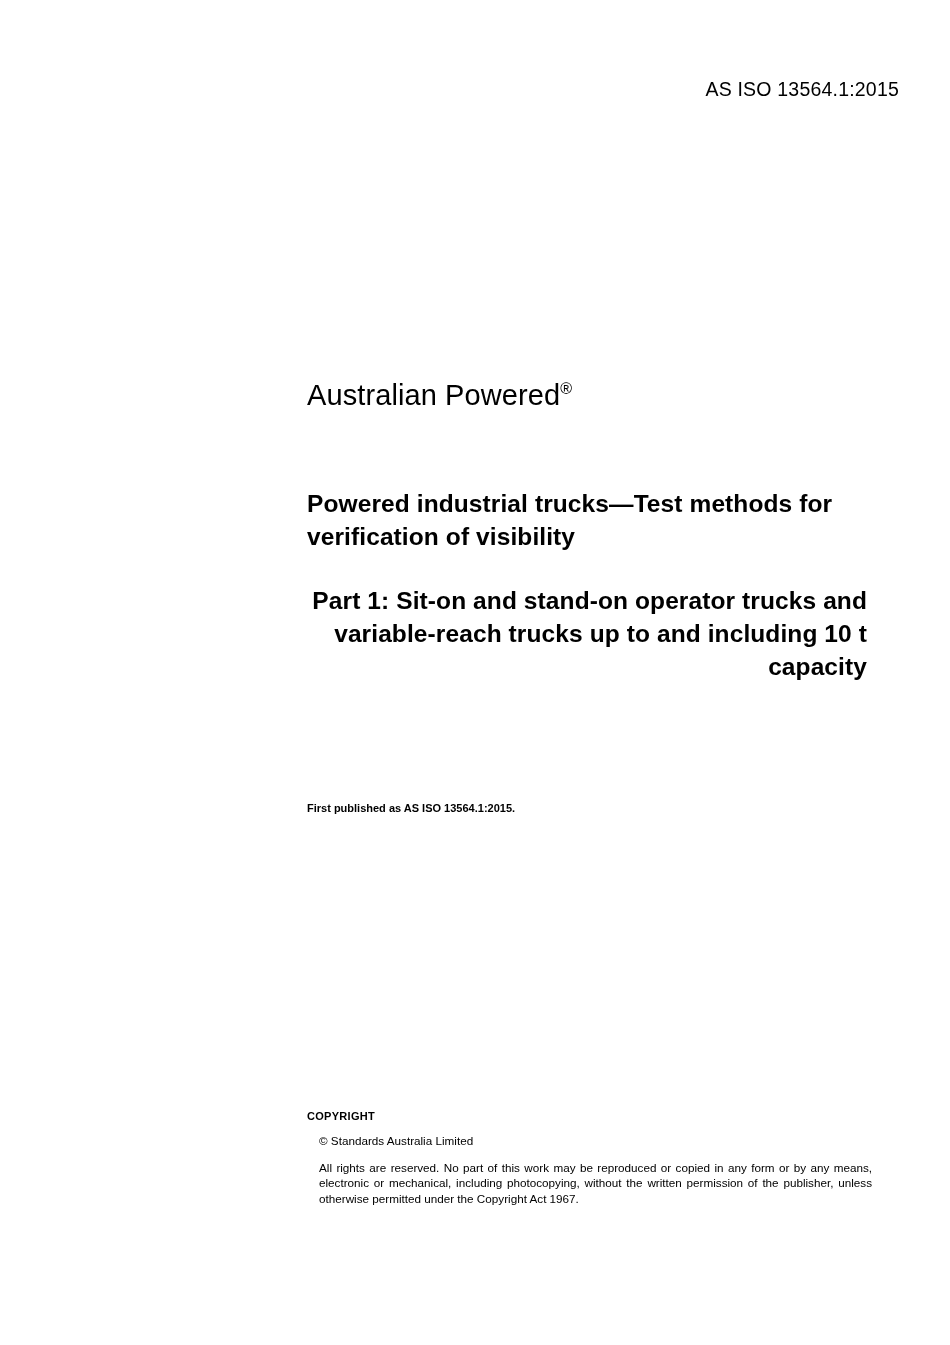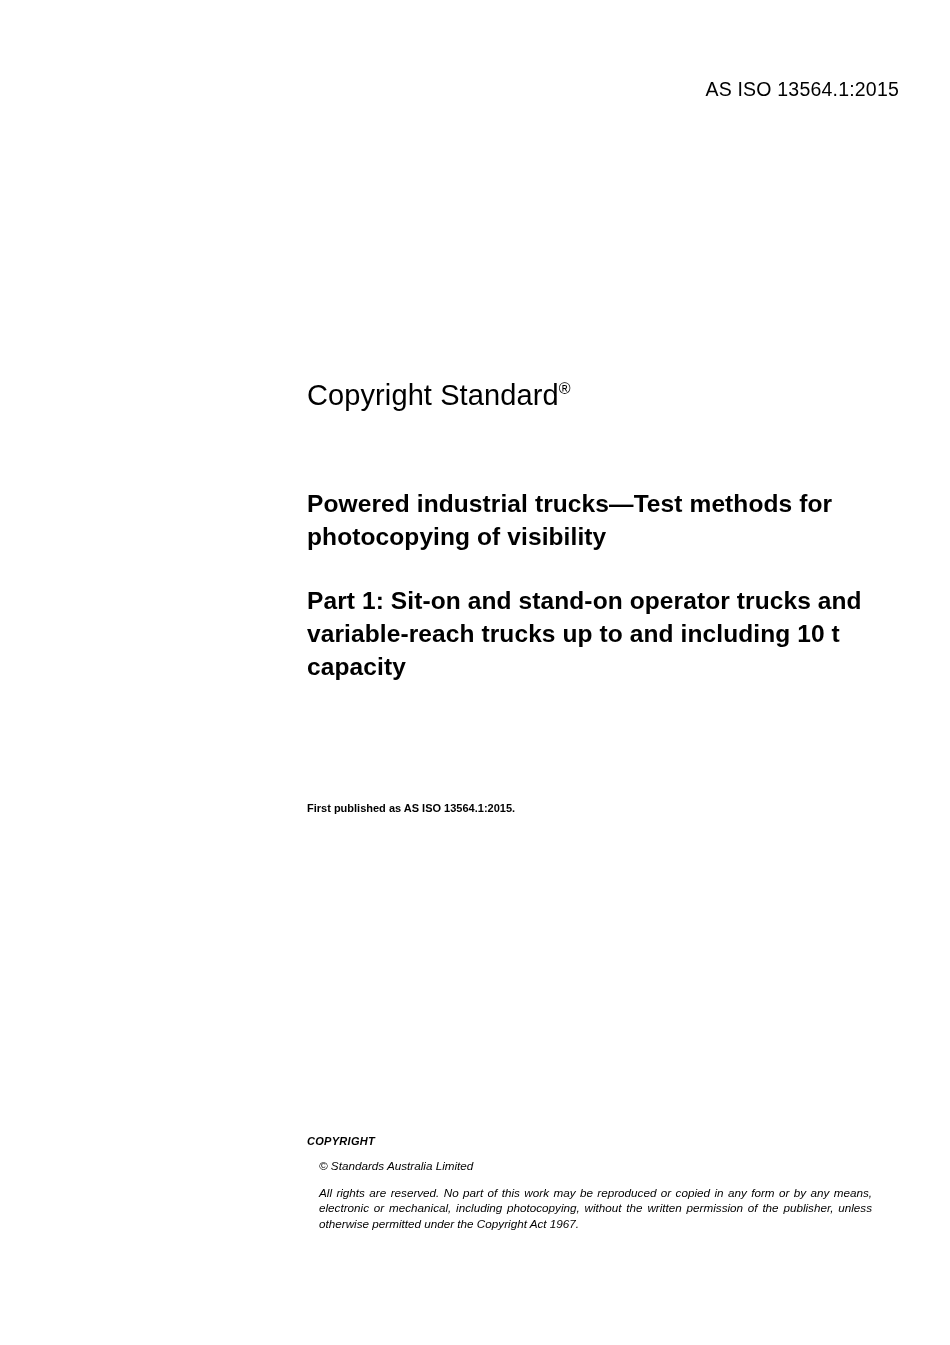--- a/index.html
+++ b/index.html
@@ -57,35 +57,35 @@
   }
   .title-part {
     position: absolute;
     left: 307px;
     top: 584px;
     width: 560px;
     font-size: 24.5px;
     font-weight: bold;
     line-height: 33px;
     letter-spacing: 0.1px;
+    text-align: right;
   }
   .first-published {
     position: absolute;
     left: 307px;
     top: 801px;
     font-size: 11px;
     line-height: 15px;
     font-weight: bold;
   }
   .copyright-block {
     position: absolute;
     left: 307px;
-    top: 1135px;
+    top: 1110px;
     width: 565px;
-    font-style: italic;
   }
   .copyright-heading {
     font-size: 11px;
     font-weight: bold;
     letter-spacing: 0.3px;
     margin: 0 0 11px 0;
   }
   .copyright-line {
     font-size: 11.7px;
     line-height: 15.5px;
@@ -96,23 +96,23 @@
     margin-bottom: 0;
   }
 </style>
 </head>
 <body>
 
 <div class="page">
 
   <div class="doc-id">AS ISO 13564.1:2015</div>
 
-  <div class="brand"><span>Copyright Standard</span><span class="reg">®</span></div>
+  <div class="brand"><span>Australian Powered</span><span class="reg">®</span></div>
 
-  <div class="title-main">Powered industrial trucks—Test methods for photocopying of visibility</div>
+  <div class="title-main">Powered industrial trucks—Test methods for verification of visibility</div>
 
   <div class="title-part">Part 1:  Sit-on and stand-on operator trucks and variable-reach trucks up to and including 10 t capacity</div>
 
   <div class="first-published">First published as AS ISO 13564.1:2015.</div>
 
   <div class="copyright-block">
     <div class="copyright-heading">COPYRIGHT</div>
     <div class="copyright-line">© Standards Australia Limited</div>
     <div class="copyright-line">All rights are reserved. No part of this work may be reproduced or copied in any form or by any means, electronic or mechanical, including photocopying, without the written permission of the publisher, unless otherwise permitted under the Copyright Act 1967.</div>
   </div>

